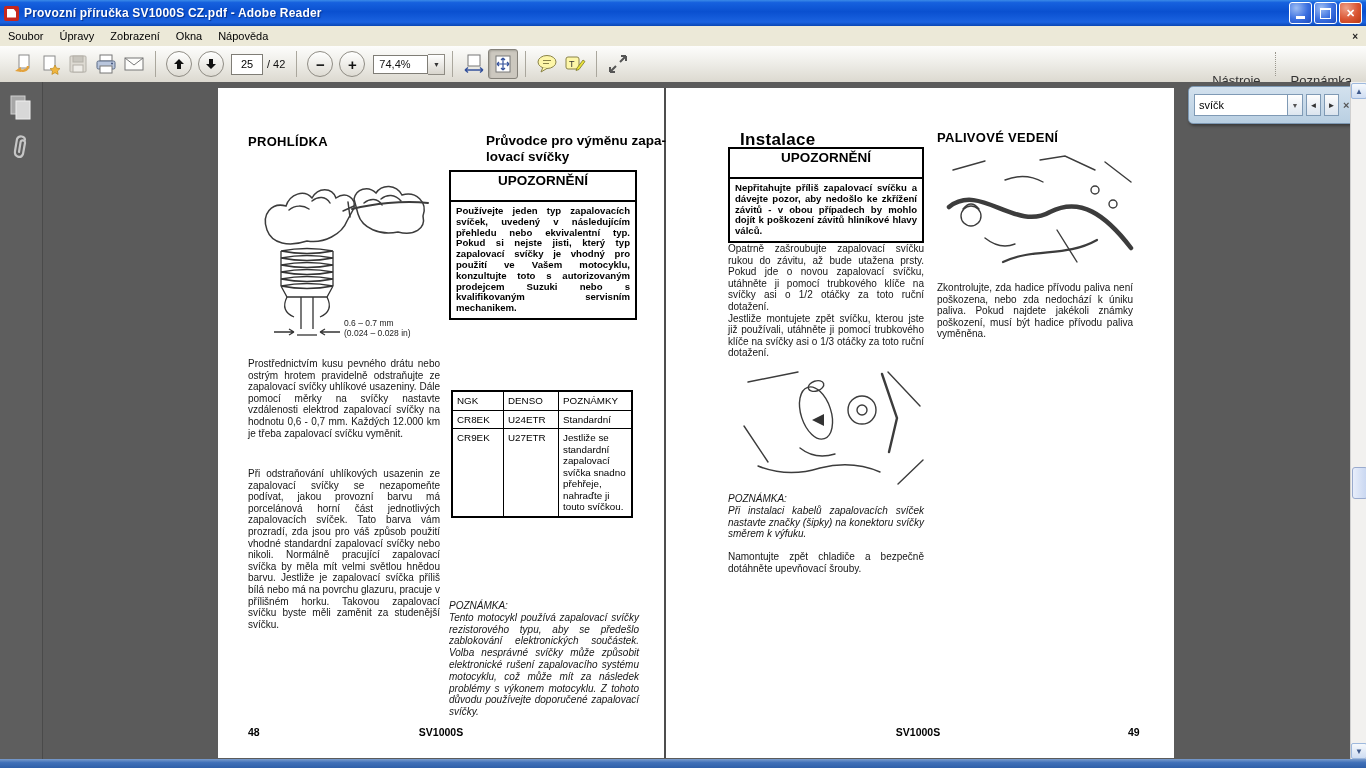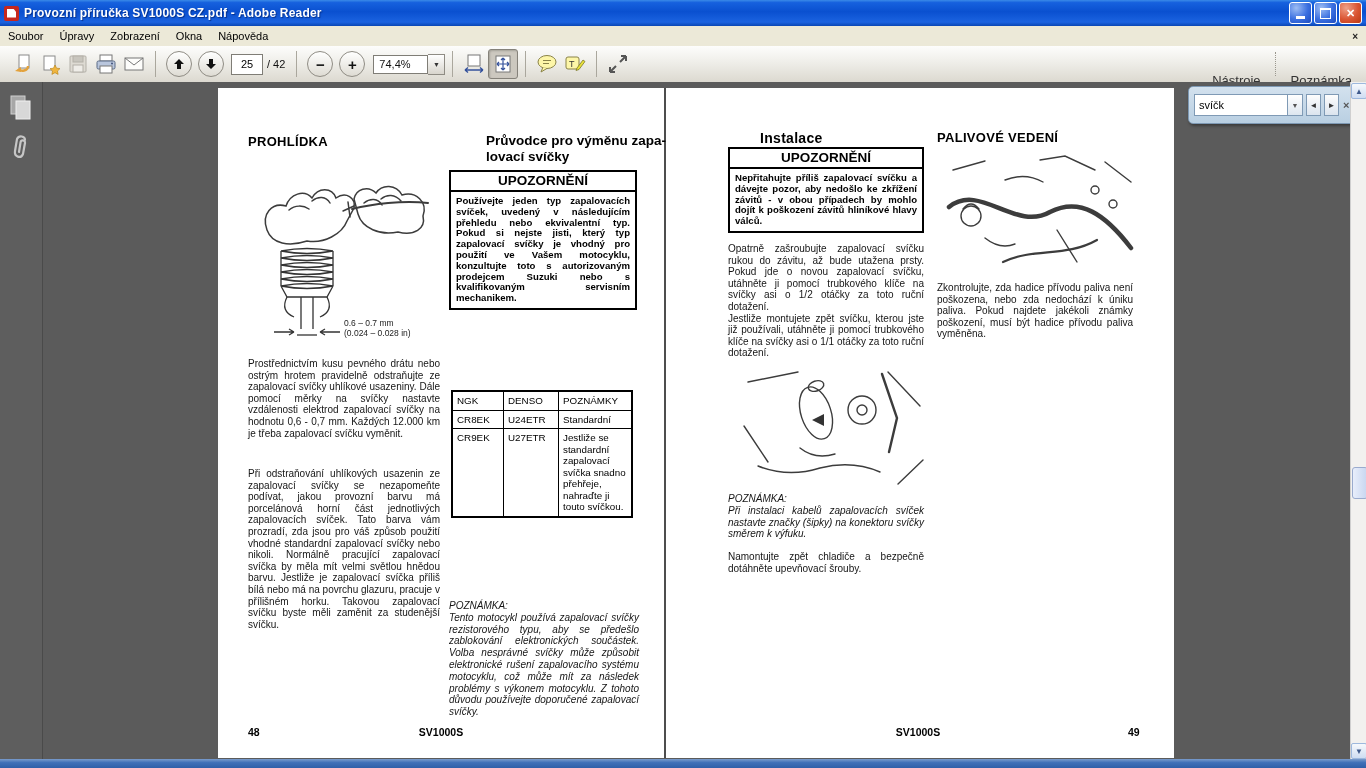--- a/index.html
+++ b/index.html
@@ -56,21 +56,21 @@
   .docarea{left:43px;top:82px;width:1307px;height:678px;background:#5b5b5b;}
 
   
   .pageL{left:218px;top:88px;width:446px;height:670px;background:#fff;}
   .pageR{left:664px;top:88px;width:508px;height:670px;background:#fff;border-left:2px solid #4d4d4d;}
   .doc-h1{font-size:13px;font-weight:bold;color:#000;letter-spacing:.3px;}
   .doc-h2{font-size:13.5px;font-weight:bold;color:#000;line-height:16px;margin-left:37px;}
   .doc-p{font-size:10px;line-height:11.6px;text-align:justify;color:#151515;}
   .doc-p + .doc-p{margin-top:0;}
   .warnbox{border:2px solid #000;background:#fff;}
-  .warn-title{font-weight:bold;font-size:13.5px;text-align:center;border-bottom:2px solid #000;padding:1px 0 2px;}
+  .warn-title{font-weight:bold;font-size:13.5px;text-align:center;border-bottom:2px solid #000;padding:1px 0 12px;}
   .warn-body{font-weight:bold;font-size:9.6px;line-height:10.8px;padding:4px 5px;text-align:justify;color:#000;}
   .doc-table{border-collapse:collapse;border:2px solid #000;font-size:9.8px;line-height:11.5px;color:#000;}
   .doc-table th,.doc-table td{border:1px solid #000;padding:3px 4px;vertical-align:top;text-align:left;font-weight:normal;}
   .note{font-style:italic;font-size:10px;line-height:11.8px;color:#151515;text-align:justify;}
   .gaplabel{font-size:8.5px;line-height:10px;color:#222;}
   .pfoot{font-size:10.5px;font-weight:bold;color:#000;}
   svg.lineart{display:block;}
 
   
   .searchbox{left:1188px;top:86px;width:156px;height:36px;background:linear-gradient(180deg,#d3e1ee,#b9cfe2);
@@ -327,30 +327,30 @@
   </table>
 
 <div class="abs note" style="left:449px;top:600px;width:190px">
   <div>POZNÁMKA:</div>
   <div>Tento motocykl používá zapalovací svíčky rezistorového typu, aby se předešlo zablokování elektronických součástek. Volba nesprávné svíčky může způsobit elektronické rušení zapalovacího systému motocyklu, což může mít za následek problémy s výkonem motocyklu. Z tohoto důvodu používejte doporučené zapalovací svíčky.</div>
 </div>
 
 <div class="abs pfoot" style="left:248px;top:726px">48</div>
 <div class="abs pfoot" style="left:218px;top:726px;width:446px;text-align:center">SV1000S</div>
 
-<div class="abs doc-h1" style="left:760px;top:130px;font-size:14px">Instalace</div>
+<div class="abs doc-h1" style="left:740px;top:130px;font-size:17px">Instalace</div>
 
 <div class="abs warnbox" style="left:728px;top:147px;width:192px">
   <div class="warn-title">UPOZORNĚNÍ</div>
   <div class="warn-body">Nepřitahujte příliš zapalovací svíčku a dávejte pozor, aby nedošlo ke zkřížení závitů - v obou případech by mohlo dojít k poškození závitů hliníkové hlavy válců.</div>
 </div>
 
 <div class="abs" style="left:728px;top:243px;width:196px">
   <div class="doc-p">Opatrně zašroubujte zapalovací svíčku rukou do závitu, až bude utažena prsty. Pokud jde o novou zapalovací svíčku, utáhněte ji pomocí trubkového klíče na svíčky asi o 1/2 otáčky za toto ruční dotažení.</div>
-  <div class="doc-p">Jestliže montujete zpět svíčku, kterou jste již používali, utáhněte ji pomocí trubkového klíče na svíčky asi o 1/1 otáčky za toto ruční dotažení.</div>
+  <div class="doc-p">Jestliže montujete zpět svíčku, kterou jste již používali, utáhněte ji pomocí trubkového klíče na svíčky asi o 1/3 otáčky za toto ruční dotažení.</div>
 </div>
 
 <svg class="abs lineart" style="left:740px;top:368px" width="185" height="120" viewBox="0 0 185 120">
   <g fill="none" stroke="#3c3c3c" stroke-width="1.4" stroke-linecap="round">
     <path d="M8 14 L58 4 M148 4 L180 38 M4 58 L28 94 M158 116 L183 92"></path>
     <ellipse cx="76" cy="45" rx="15" ry="27" transform="rotate(-18 76 45)"></ellipse>
     <ellipse cx="76" cy="18" rx="8" ry="5" transform="rotate(-18 76 18)"></ellipse>
     <circle cx="122" cy="42" r="14"></circle>
     <circle cx="122" cy="42" r="5"></circle>
     <path d="M142 6 L157 50 L149 84" stroke-width="2.4"></path>

